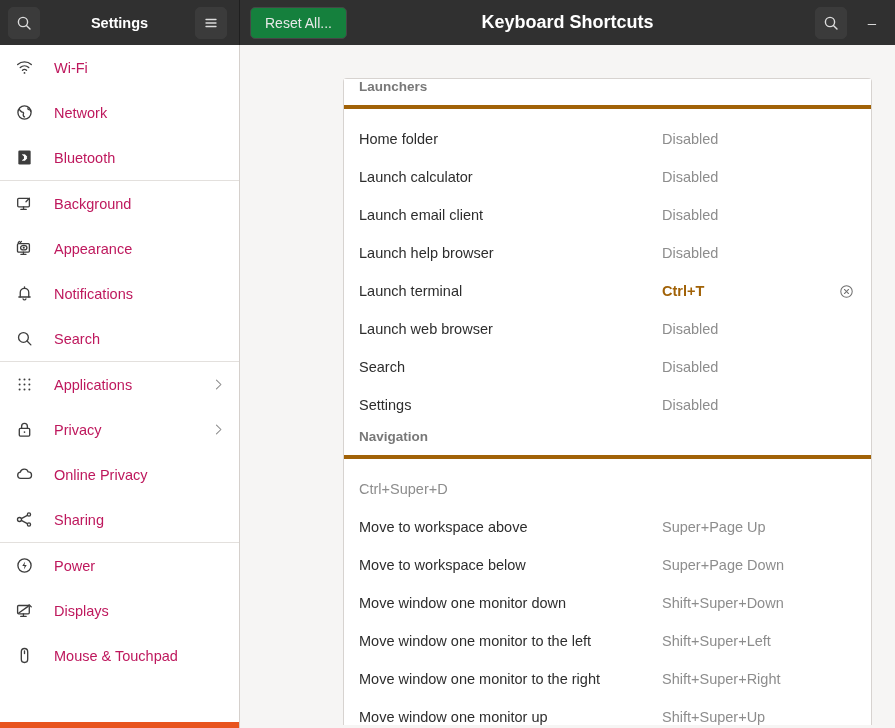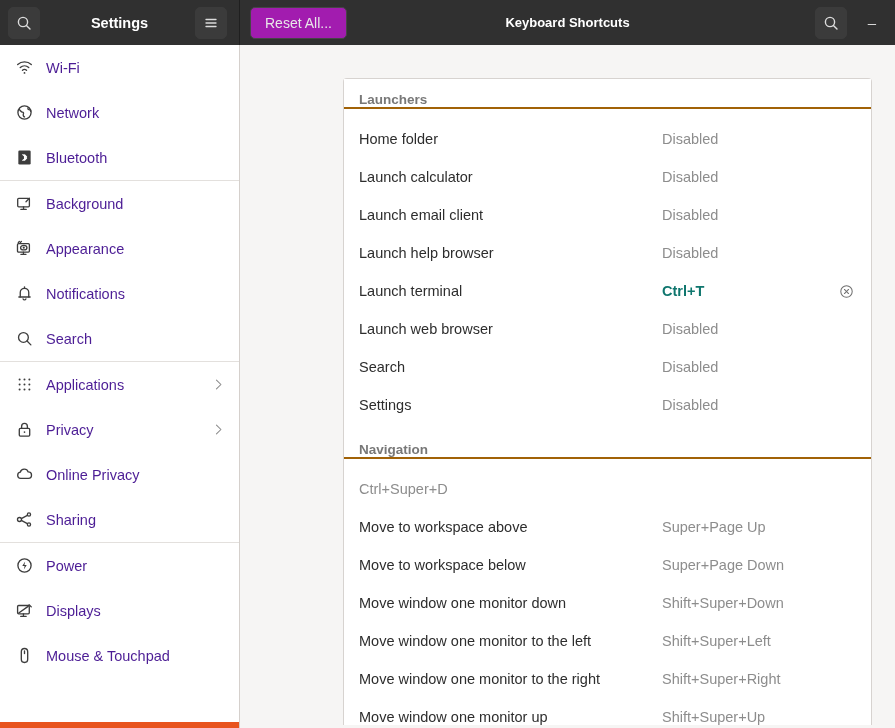--- a/index.html
+++ b/index.html
@@ -54,31 +54,31 @@
     position: absolute;
     left: 0;
     right: 0;
     text-align: center;
     pointer-events: none;
   }
   .reset-btn {
     height: 32px;
     padding: 0 14px;
     border-radius: 5px;
-    background: #a21caf;
+    background: #15803d;
     border: 1px solid #464646;
     color: #e8e8e8;
     font-size: 14px;
     display: flex;
     align-items: center;
     font-family: "Liberation Sans", sans-serif;
   }
   .page-title {
     color: #ffffff;
-    font-size: 13px;
+    font-size: 18px;
     font-weight: bold;
     position: absolute;
     left: 0;
     right: 0;
     text-align: center;
     pointer-events: none;
   }
   .minimize {
     width: 26px;
     height: 26px;
@@ -114,23 +114,23 @@
   }
   .nav-icon {
     width: 28px;
     min-width: 28px;
     display: flex;
     align-items: center;
     justify-content: center;
     color: #3d3d3d;
   }
   .nav-label {
-    margin-left: 8px;
+    margin-left: 16px;
     font-size: 14.5px;
-    color: #4c1d95;
+    color: #be185d;
     flex: 1;
   }
   .nav-chevron {
     color: #8a8a8a;
     display: flex;
     align-items: center;
   }
   .nav-sep {
     height: 1px;
     background: #e3e0dd;
@@ -158,26 +158,26 @@
     top: 33px;
     width: 529px;
     background: #ffffff;
     border: 1px solid #d7d3d0;
     border-bottom: none;
     border-radius: 4px 4px 0 0;
   }
   .group-header {
     height: 30px;
     display: flex;
-    align-items: flex-end;
+    align-items: flex-start;
     padding: 0 15px;
     font-size: 13.5px;
     font-weight: bold;
     color: #787878;
-    border-bottom: 2px solid #a16207;
+    border-bottom: 4px solid #a16207;
     background: #ffffff;
   }
   .group-spacer { height: 16px; background: #ffffff; }
   .sc-row {
     height: 38px;
     display: flex;
     align-items: flex-end;
     padding: 0 15px;
     background: #ffffff;
   }
@@ -189,21 +189,21 @@
     white-space: nowrap;
   }
   .sc-accel {
     font-size: 14.5px;
     color: #8d8d8d;
     flex: 1;
     white-space: nowrap;
     margin-top: 23px;
   }
   .sc-accel.set {
-    color: #0f766e;
+    color: #a16207;
     font-weight: bold;
   }
   .sc-clear {
     width: 20px;
     min-width: 20px;
     display: flex;
     align-items: center;
     justify-content: center;
     color: #6f6f6f;
   }

